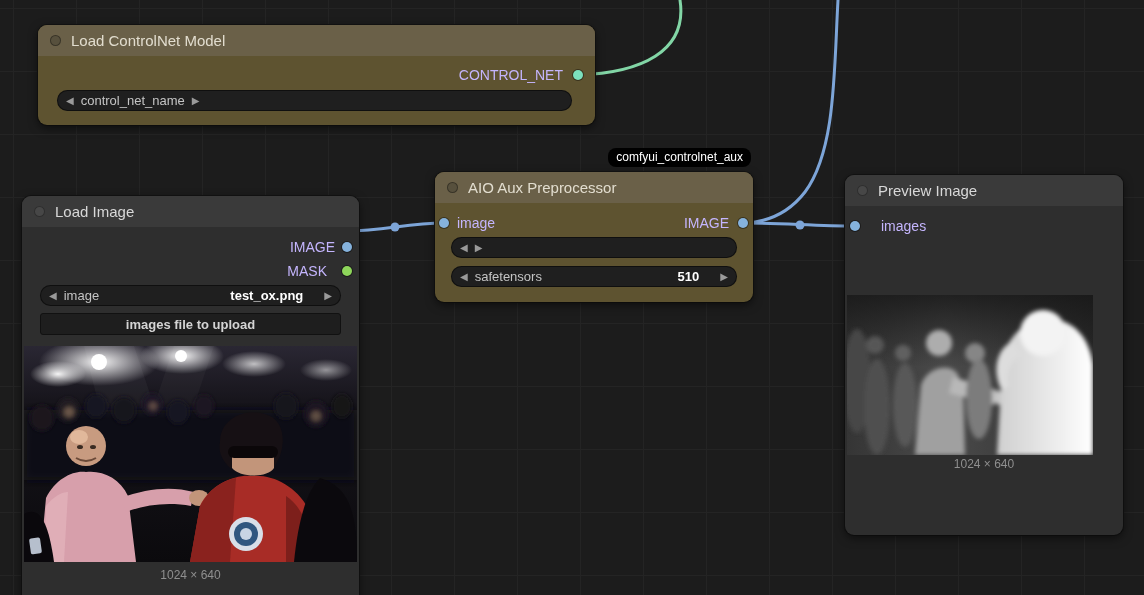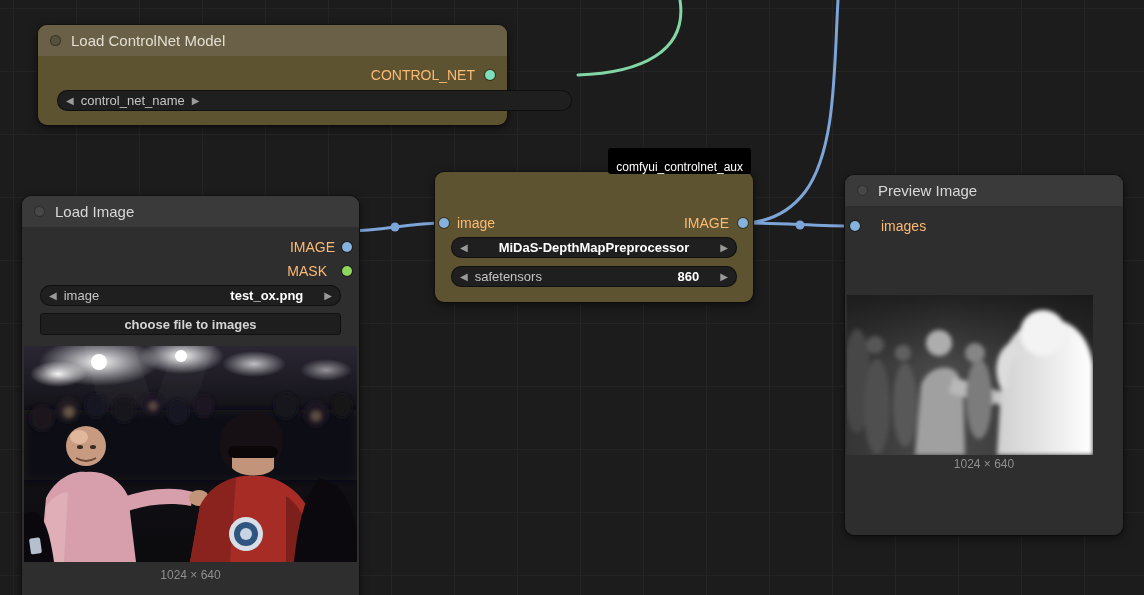--- a/index.html
+++ b/index.html
@@ -35,21 +35,21 @@
   .collapse-dot {
     width:11px; height:11px; border-radius:50%; margin:0 10px 0 2px;
     background:#474747; box-shadow: inset 0 0 0 1px rgba(0,0,0,0.35);
   }
   .brown .collapse-dot { background:#57503d; }
 
   .title { font-size:15px; color:#d8d8d8; white-space:nowrap; }
   .brown .title { color:#e2ddcf; }
 
   .port-row { position:absolute; left:0; right:0; height:20px; line-height:20px;
-              font-size:14px; color:#fdba74; white-space:nowrap; }
+              font-size:14px; color:#c4b5fd; white-space:nowrap; }
   .port-row.out { text-align:right; }
   .port-row.in  { text-align:left; }
 
   .dot { position:absolute; width:10px; height:10px; border-radius:50%;
          box-shadow:0 0 0 1px rgba(0,0,0,0.4); }
 
   .widget {
     position:absolute; height:21px; display:flex; align-items:center;
     background:#1f1f1f; border-radius:11px; padding:0 9px; gap:7px;
     font-size:13px; box-shadow: inset 0 0 0 1px rgba(0,0,0,0.5);
@@ -67,38 +67,38 @@
 
   .img-frame { position:absolute; overflow:hidden; background:#000; }
   .img-frame svg { display:block; width:100%; height:100%; }
 
   .caption { position:absolute; left:0; right:0; height:14px; line-height:14px;
              text-align:center; font-size:12px; color:#8f8f8f; }
 
   .badge {
     position:absolute; top:-24px; right:2px; height:19px; line-height:13px;
     background:#000000; color:#ffffff; font-size:12px;
-    padding:13px 8px; border-radius:3px; white-space:nowrap;
+    padding:3px 8px; border-radius:8px; white-space:nowrap;
   }
 </style>
 </head>
 <body>
 
 <div class="canvas">
 
   <svg class="links">
     <path d="M 578 75 C 640 73 688 52 680 0" fill="none" stroke-width="3" stroke-linecap="round" stroke="#82d6a6"></path>
     <path d="M 838 0 C 834 70 836 150 805 192 C 788 214 766 222 745 223" fill="none" stroke-width="3" stroke-linecap="round" stroke="#7da5d8"></path>
     <path d="M 347 231 C 384 231 407 223 444 223" fill="none" stroke-width="3" stroke-linecap="round" stroke="#7da5d8"></path>
     <path d="M 743 223 C 782 223 816 226 855 226" fill="none" stroke-width="3" stroke-linecap="round" stroke="#7da5d8"></path>
     <circle cx="395" cy="227" r="4.5" fill="#7da5d8"></circle>
     <circle cx="800" cy="225" r="4.5" fill="#7da5d8"></circle>
   </svg>
 
-  <div class="node brown" style="left:38px; top:25px; width:469px; height:100px;">
+  <div class="node brown" style="left:38px; top:25px; width:557px; height:100px;">
     <div class="header">
       <span class="collapse-dot"></span>
       <span class="title">Load ControlNet Model</span>
     </div>
     <div class="port-row out" style="top:40px; padding-right:32px;">
       <span>CONTROL_NET</span>
     </div>
     <span class="dot" style="top: 45px; right: 12px; background: rgb(124, 224, 189);"></span>
     <div class="widget" style="left:19px; top:65px; width:515px;">
       <span class="arrow">◀</span>
@@ -121,21 +121,21 @@
     </div>
     <span class="dot" style="top: 70px; right: 7px; background: rgb(142, 214, 91);"></span>
 
     <div class="widget" style="left:18px; top:89px; width:301px;">
       <span class="arrow">◀</span>
       <span class="wlabel">image</span>
       <span class="wvalue">test_ox.png</span>
       <span class="arrow">▶</span>
     </div>
 
-    <div class="upload-btn" style="left:18px; top:117px; width:301px;">choose file to images</div>
+    <div class="upload-btn" style="left:18px; top:117px; width:301px;">images file to upload</div>
 
     <div class="img-frame" style="left:2px; top:150px; width:333px; height:216px;">
       <svg viewBox="0 0 333 216" preserveAspectRatio="none">
         <defs>
           <linearGradient id="pbg" x1="0" y1="0" x2="0" y2="1">
             <stop offset="0" stop-color="#2a2733"></stop>
             <stop offset="0.25" stop-color="#17151c"></stop>
             <stop offset="1" stop-color="#0b0a0d"></stop>
           </linearGradient>
           <radialGradient id="glow">
@@ -200,39 +200,42 @@
         <path d="M296 132 C322 140 333 160 333 216 L270 216 C274 176 282 146 296 132 Z" fill="#0b090d"></path>
         <path d="M0 168 C14 160 24 172 30 216 L0 216 Z" fill="#0a080c"></path>
         <rect x="6" y="192" width="11" height="16" rx="2" fill="#c9d4e2" opacity="0.9" transform="rotate(-8 11 200)"></rect>
       </svg>
     </div>
     <div class="caption" style="top:372px;">1024 × 640</div>
   </div>
 
   <div class="node brown" style="left:435px; top:172px; width:318px; height:130px;">
     <div class="badge">comfyui_controlnet_aux</div>
+    <div class="header">
+      <span class="collapse-dot"></span>
+      <span class="title">AIO Aux Preprocessor</span>
+    </div>
     <div class="port-row in" style="top:41px; padding-left:22px;">
       <span>image</span>
     </div>
     <span class="dot" style="top: 46px; left: 4px; background: rgb(133, 178, 220);"></span>
     <div class="port-row out" style="top:41px; padding-right:24px;">
       <span>IMAGE</span>
     </div>
     <span class="dot" style="top: 46px; right: 5px; background: rgb(133, 178, 220);"></span>
 
     <div class="widget" style="left:16px; top:65px; width:286px;">
       <span class="arrow">◀</span>
-      <span class="wvalue center">MiDaS-DepthMapPreprocessor</span>
       <span class="arrow">▶</span>
     </div>
 
     <div class="widget" style="left:16px; top:94px; width:286px;">
       <span class="arrow">◀</span>
       <span class="wlabel">safetensors</span>
-      <span class="wvalue">860</span>
+      <span class="wvalue">510</span>
       <span class="arrow">▶</span>
     </div>
   </div>
 
   <div class="node gray" style="left:845px; top:175px; width:278px; height:360px;">
     <div class="header">
       <span class="collapse-dot"></span>
       <span class="title">Preview Image</span>
     </div>
     <div class="port-row in" style="top:41px; padding-left:36px;">

